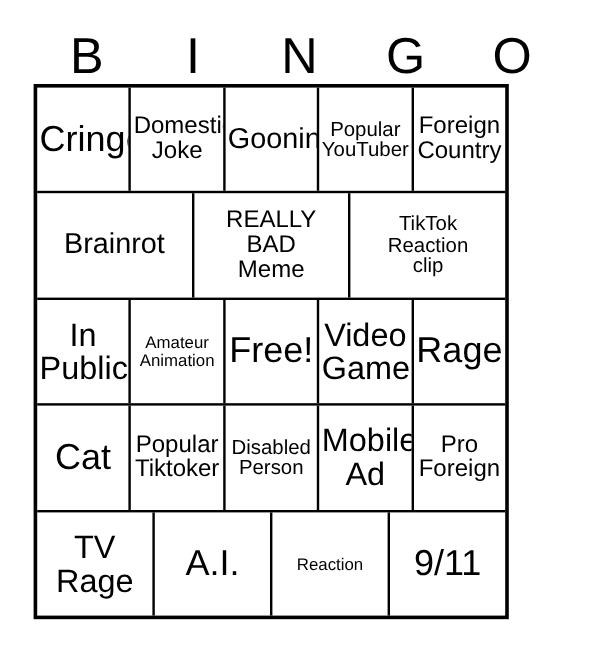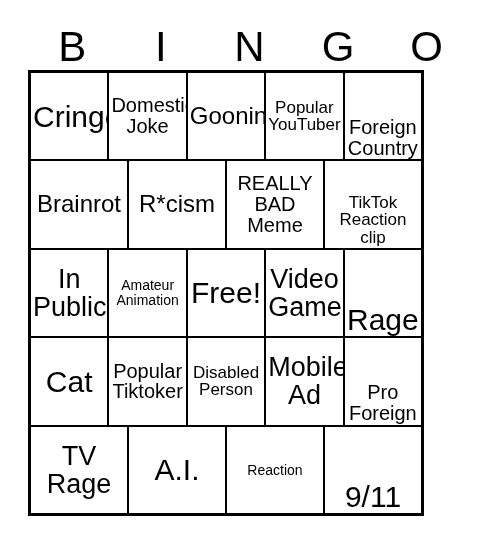--- a/index.html
+++ b/index.html
@@ -71,21 +71,20 @@
     display: flex;
     align-items: center;
     justify-content: center;
     text-align: center;
     padding: 1px 2px;
     box-sizing: border-box;
     overflow: hidden;
   }
   .cell:last-child {
     border-right: none;
-    align-items: flex-end;
   }
   .cell-text {
     display: block;
     width: 100%;
     line-height: 1.04;
     white-space: pre-line;
   }
 
   
   .fs-xxl  { font-size: 30px; }
@@ -138,23 +137,20 @@
         <div class="cell">
           <span class="cell-text fs-md">Foreign
 Country</span>
         </div>
       </div>
       <div class="grid-row">
         <div class="cell">
           <span class="cell-text fs-lg">Brainrot</span>
         </div>
         <div class="cell">
-          <span class="cell-text fs-lg">R*cism</span>
-        </div>
-        <div class="cell">
           <span class="cell-text fs-md">REALLY
 BAD
 Meme</span>
         </div>
         <div class="cell">
           <span class="cell-text fs-sm">TikTok
 Reaction
 clip</span>
         </div>
       </div>

